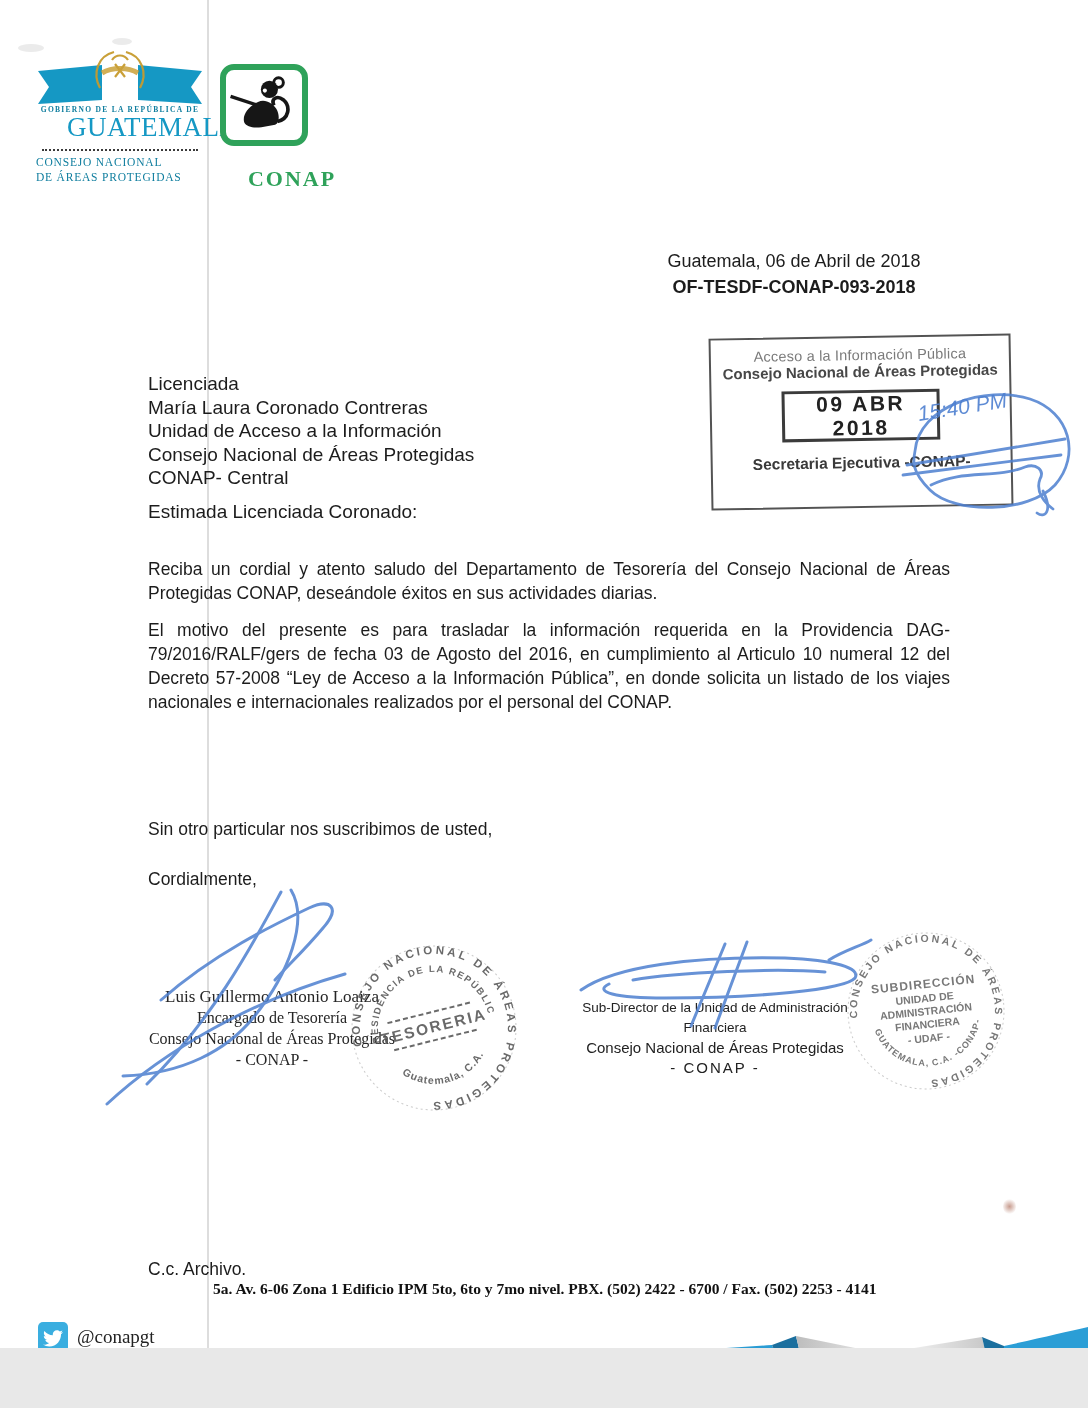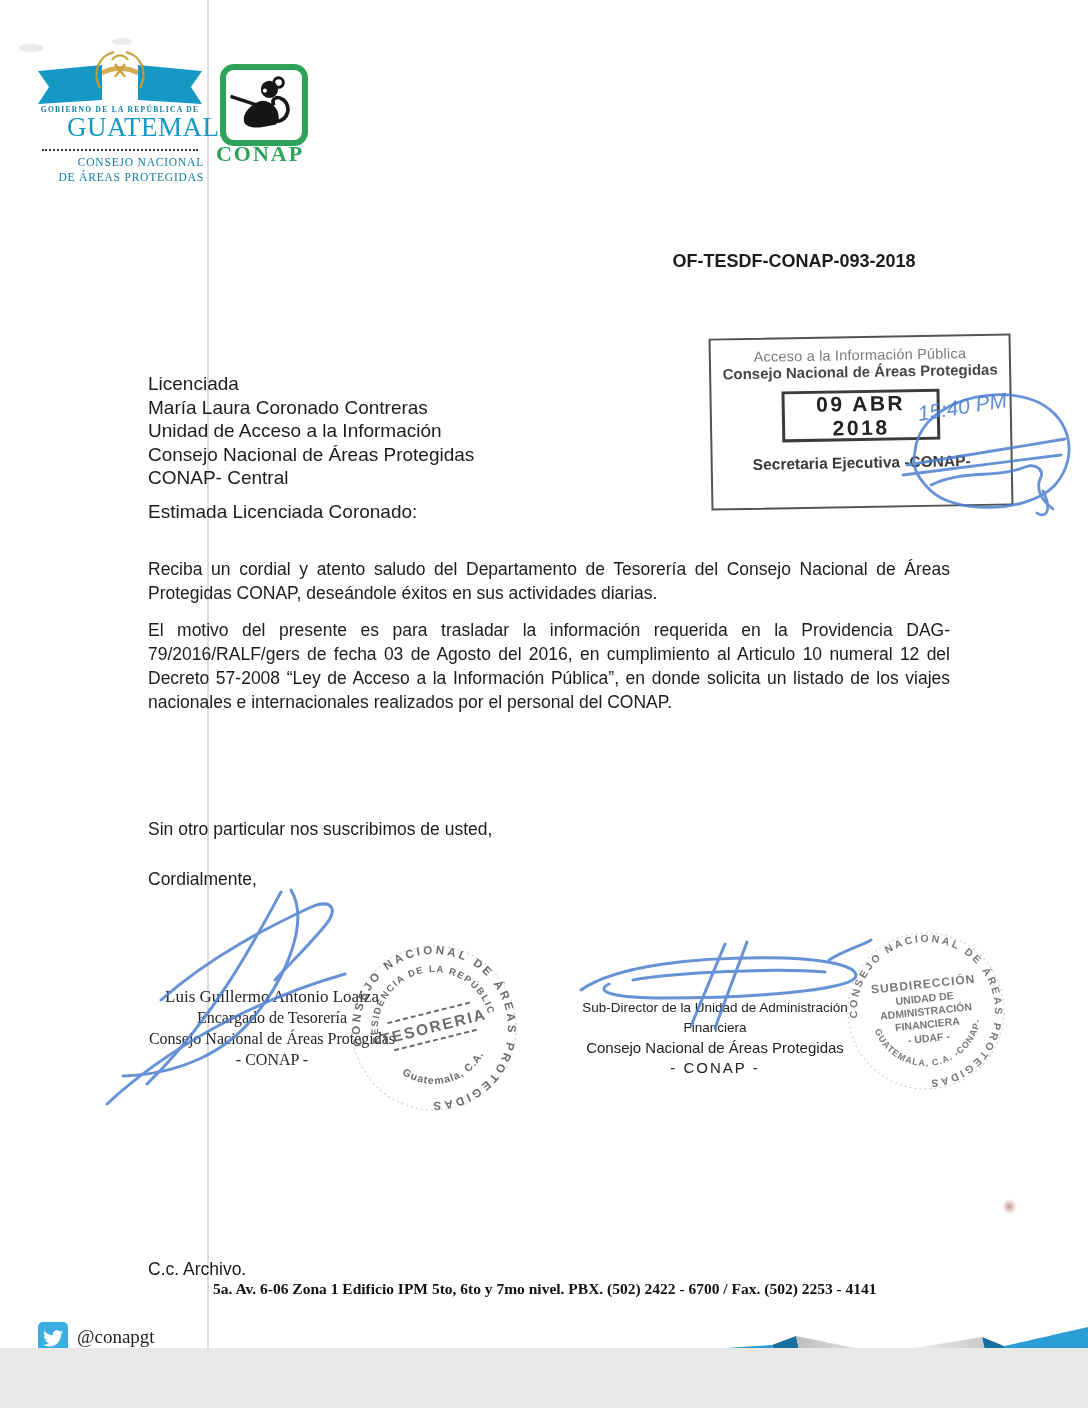--- a/index.html
+++ b/index.html
@@ -15,29 +15,29 @@
   .redmark{position:absolute;left:1003px;top:1198px;width:13px;height:17px;border-radius:50%;
     background:radial-gradient(circle,#9a4b33 0%,rgba(154,75,51,0) 70%);opacity:.55;}
   
   #gov-logo{left:36px;top:46px;width:168px;height:142px;}
   #gov-logo .overline{position:absolute;top:59px;width:168px;text-align:center;
     font-size:7.5px;letter-spacing:1.3px;color:#0e7d9e;font-weight:bold;
     font-family:"Liberation Serif",serif;}
   #gov-logo .country{position:absolute;top:66px;width:168px;text-align:center;
     font-size:27px;color:#1598c4;font-family:"Liberation Serif",serif;letter-spacing:.5px;margin-left:31px;}
   #gov-logo .dotted{position:absolute;top:103px;left:6px;width:156px;border-top:2px dotted #3a3a3a;}
-  #gov-logo .council{position:absolute;top:109px;width:168px;text-align:right;
+  #gov-logo .council{position:absolute;top:109px;width:168px;text-align:left;
     font-size:11.5px;line-height:15px;color:#0e7d9e;font-family:"Liberation Serif",serif;
     letter-spacing:.8px;}
   #conap-logo{left:211px;top:58px;width:98px;height:112px;}
   #conap-frame{position:absolute;left:9px;top:6px;width:76px;height:70px;background:#fff;
     border:6px solid #2fa25a;border-radius:14px;}
-  #conap-logo .conap-label{position:absolute;top:83px;width:98px;text-align:center;
+  #conap-logo .conap-label{position:absolute;top:108px;width:98px;text-align:center;
     font-size:22px;font-weight:bold;color:#2fa25a;font-family:"Liberation Serif",serif;
-    letter-spacing:2px;}
+    letter-spacing:2px;margin-left:32px;}
   
   #date-block{left:626px;top:248px;width:336px;text-align:center;font-size:18px;line-height:26px;}
   #date-block .ref{font-weight:bold;}
   #recipient{left:148px;top:372px;font-size:19px;line-height:23.5px;}
   #salutation{left:148px;top:501px;font-size:19px;}
   .para{left:148px;width:802px;font-size:17.5px;line-height:24px;text-align:justify;}
   #para1{top:549px;margin-top:8px;}
   #para2{top:618px;}
   #para3{top:752px;}
   #closing{left:148px;top:819px;font-size:17.5px;}
@@ -117,20 +117,21 @@
           <circle cx="34" cy="15" r="1.8" fill="#fff" stroke="none"></circle>
           <path d="M28,25 C19,29 14,37 16,43 C18,47 25,48 31,47 L43,45 C47,43 47,36 44,31 C41,26 34,22 28,25 Z" stroke="none"></path>
           <path d="M45,42 C55,40 57,29 50,23 C45,19 39,22 42,28" fill="none" stroke-width="3.2"></path>
         </g>
       </svg>
     </div>
     <div class="conap-label">CONAP</div>
   </div>
 
   <div id="date-block" class="abs">
+    <div>Guatemala, 06 de Abril de 2018</div>
     <div class="ref">OF-TESDF-CONAP-093-2018</div>
   </div>
 
   <div id="rstamp" class="abs">
     <div class="l1">Acceso a la Información Pública</div>
     <div class="l2">Consejo Nacional de Áreas Protegidas</div>
     <div class="datebox">
       <span class="dateline">09 ABR 2018</span>
     </div>
     <div class="office">Secretaria Ejecutiva -CONAP-</div>

